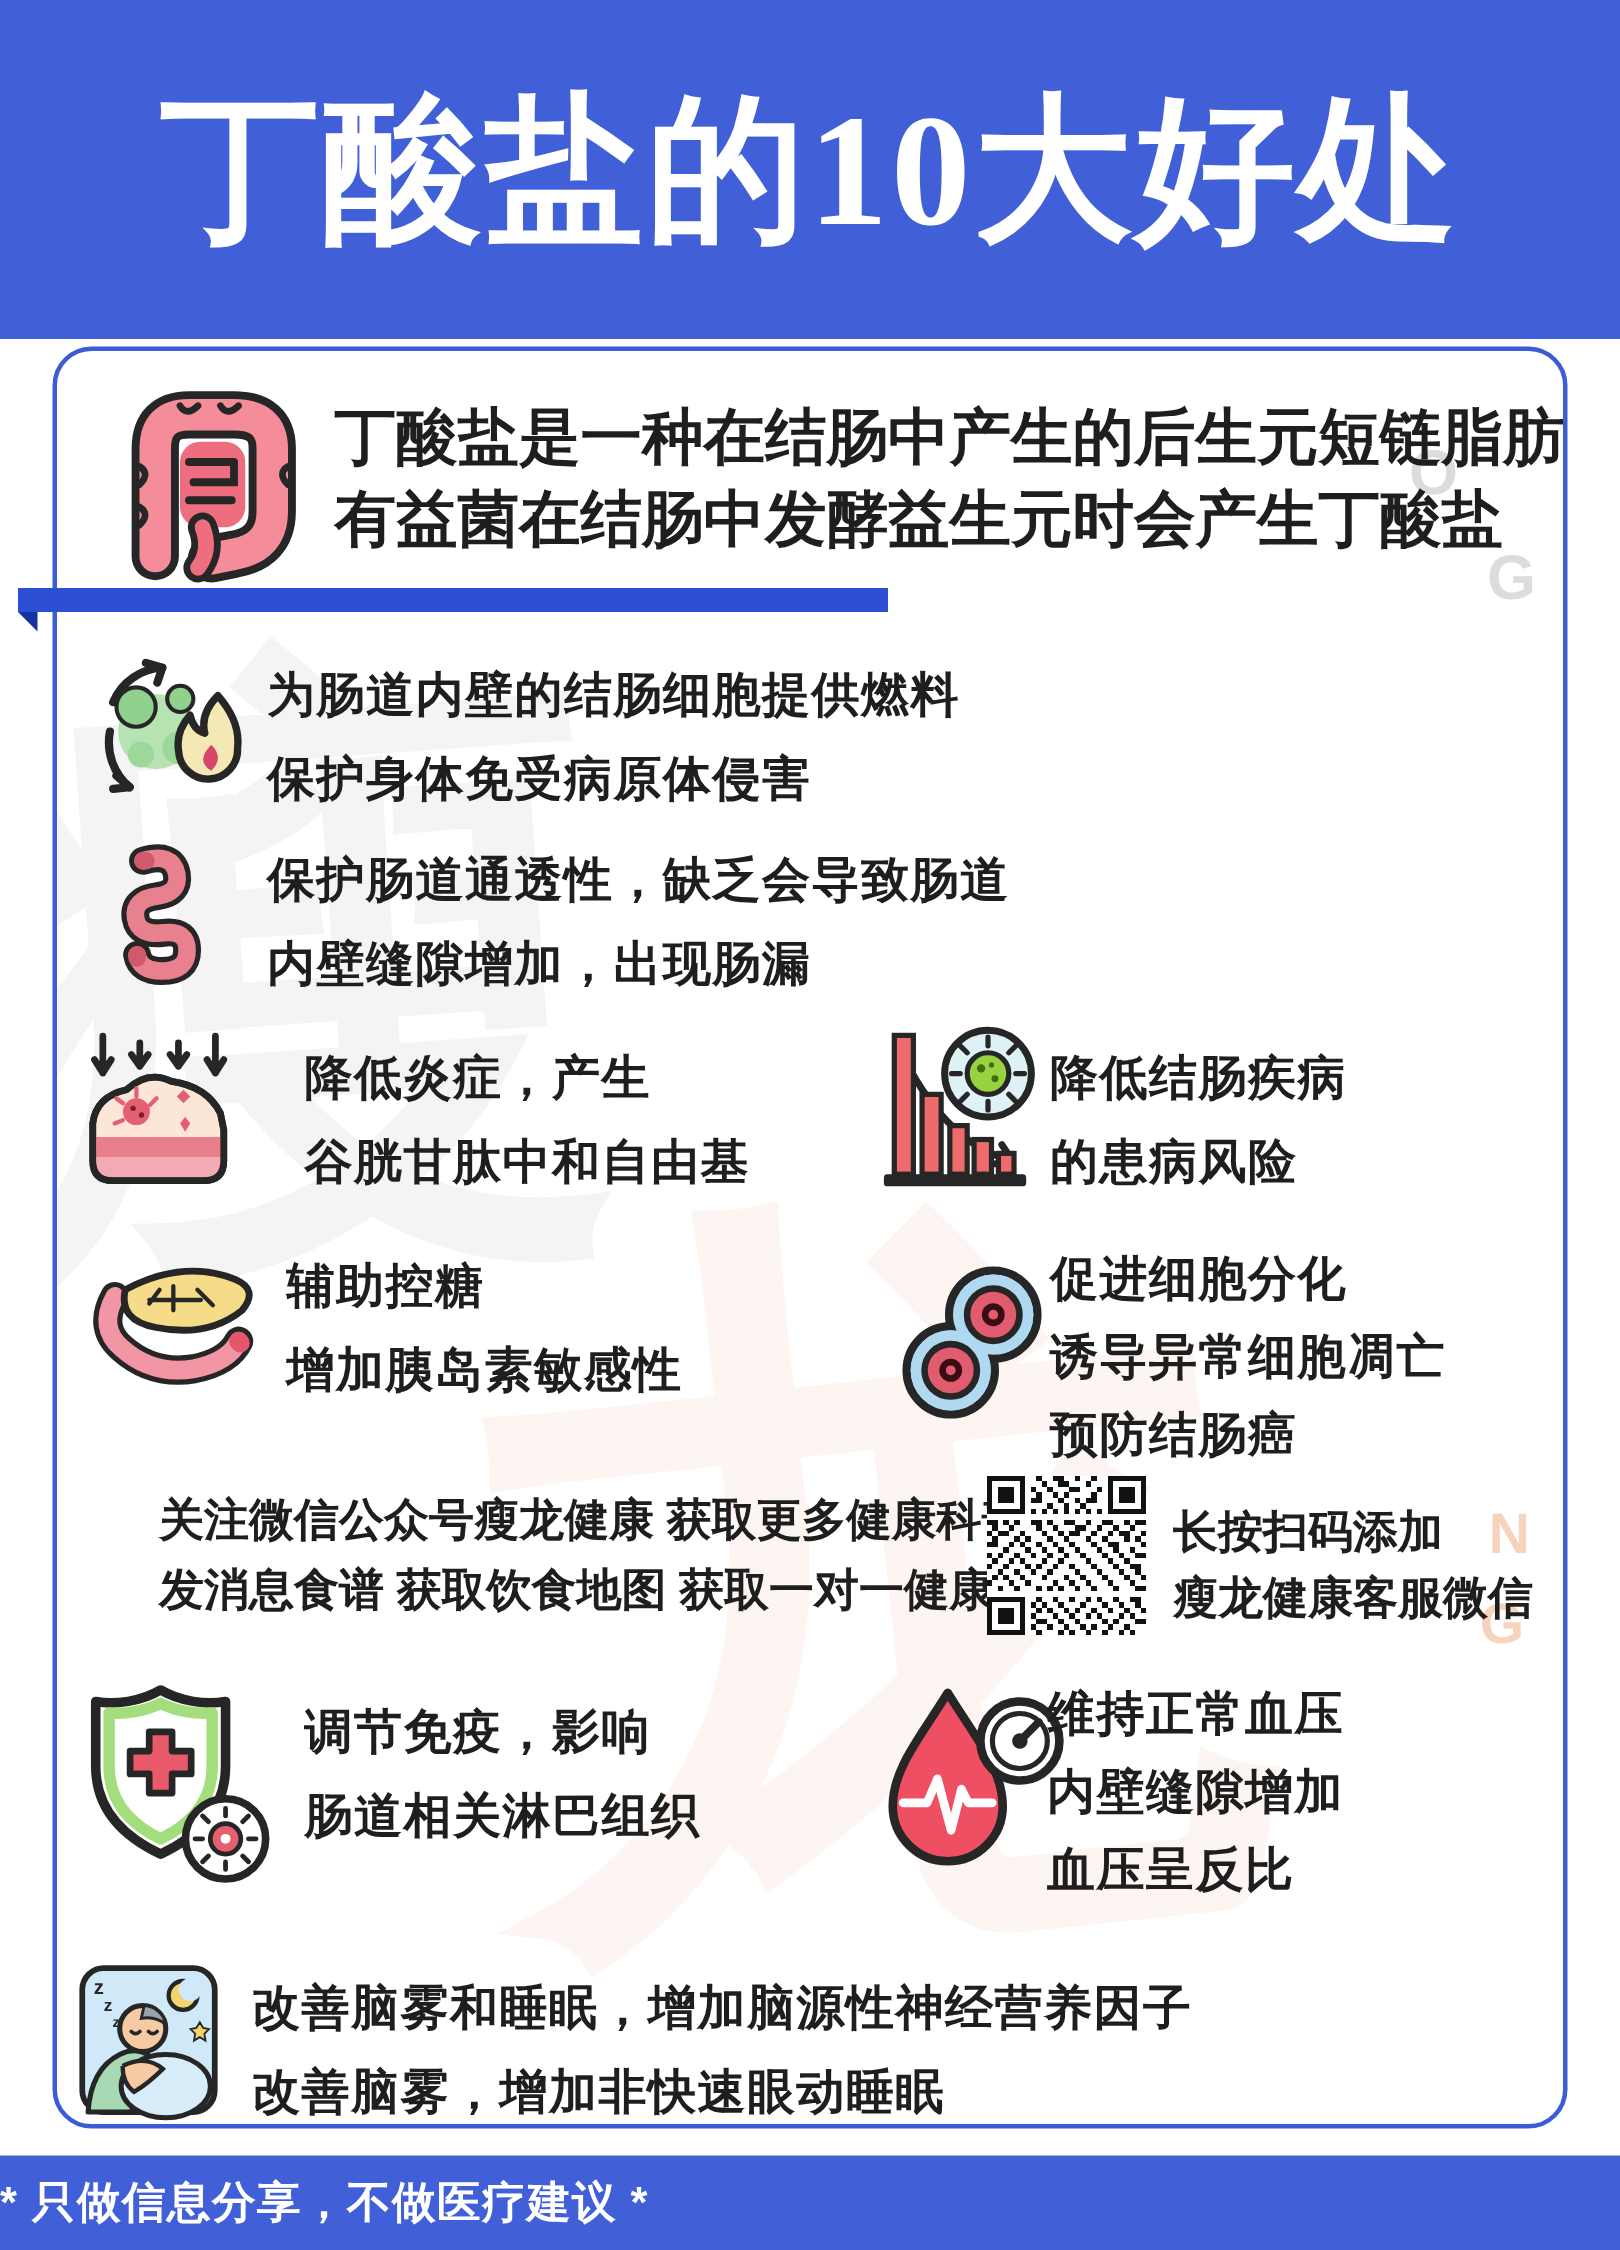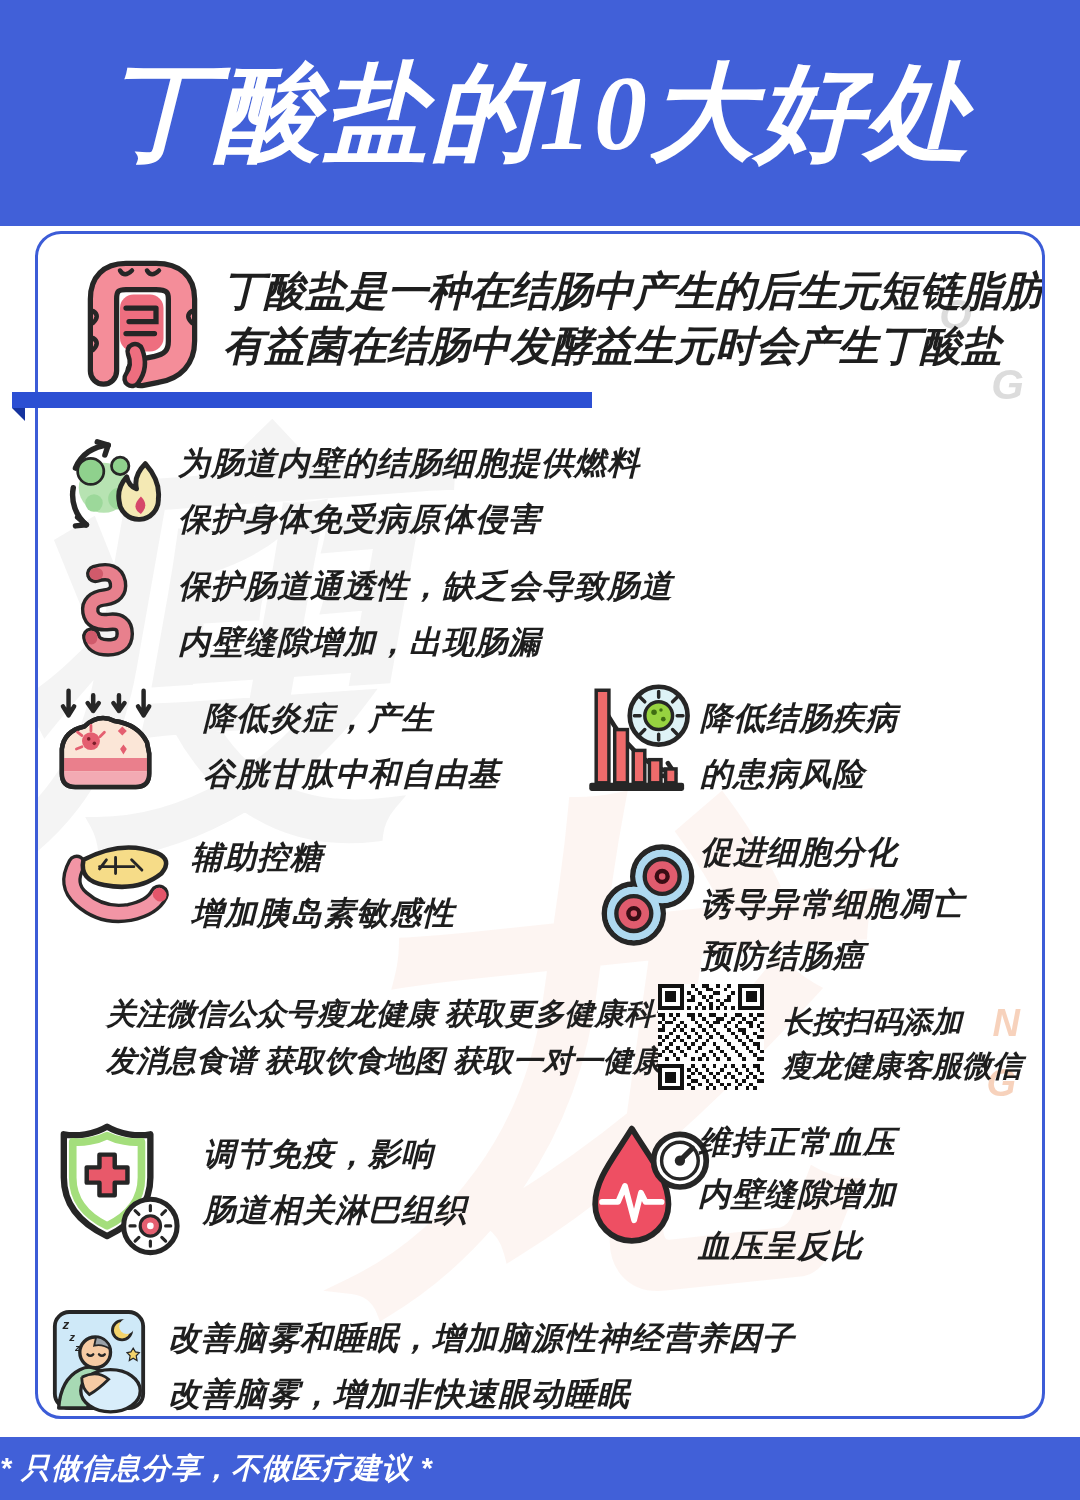--- a/index.html
+++ b/index.html
@@ -1,17 +1,17 @@
 <!DOCTYPE html>
 <html><head>
 <meta charset="utf-8">
 <style>
   html,body{margin:0;padding:0;background:#ffffff;}
   .page{position:relative;width:1080px;height:1500px;overflow:hidden;
-        font-family:"Liberation Sans","DejaVu Sans",sans-serif;color:#1e1e1e;font-style:italic;}
+        font-family:"Liberation Sans","DejaVu Sans",sans-serif;color:#1e1e1e;}
   
   .header{position:absolute;left:0;top:0;width:1080px;height:226px;background:#4160d8;
           display:flex;align-items:center;justify-content:center;}
   .title{font-family:"Liberation Serif","DejaVu Serif",serif;font-weight:700;
          font-size:106px;color:#ffffff;letter-spacing:2px;white-space:nowrap;}
   
   .card{position:absolute;left:35px;top:231px;width:1004px;height:1182px;background:#ffffff;
         border:3px solid #3c5cd7;border-radius:26px;overflow:hidden;}
   .wm{position:absolute;font-weight:900;pointer-events:none;line-height:1;user-select:none;}
   .row-abs{position:absolute;z-index:2;}

